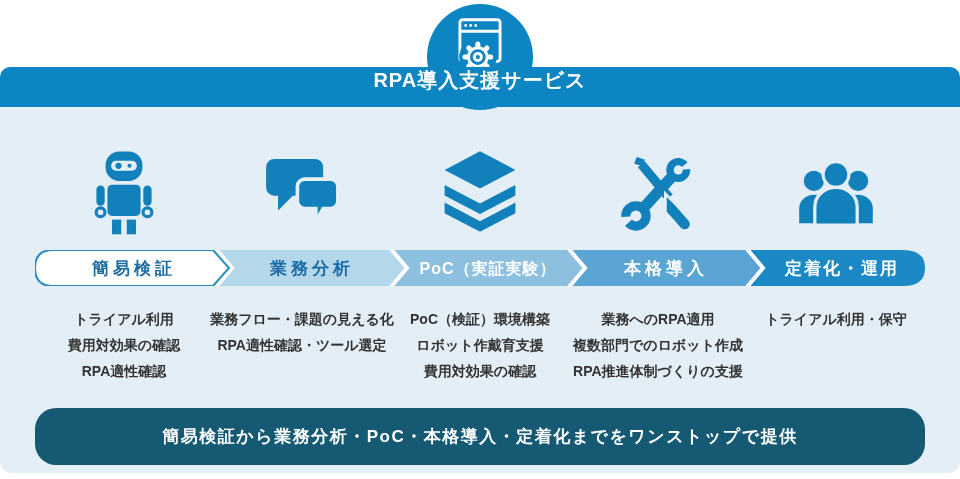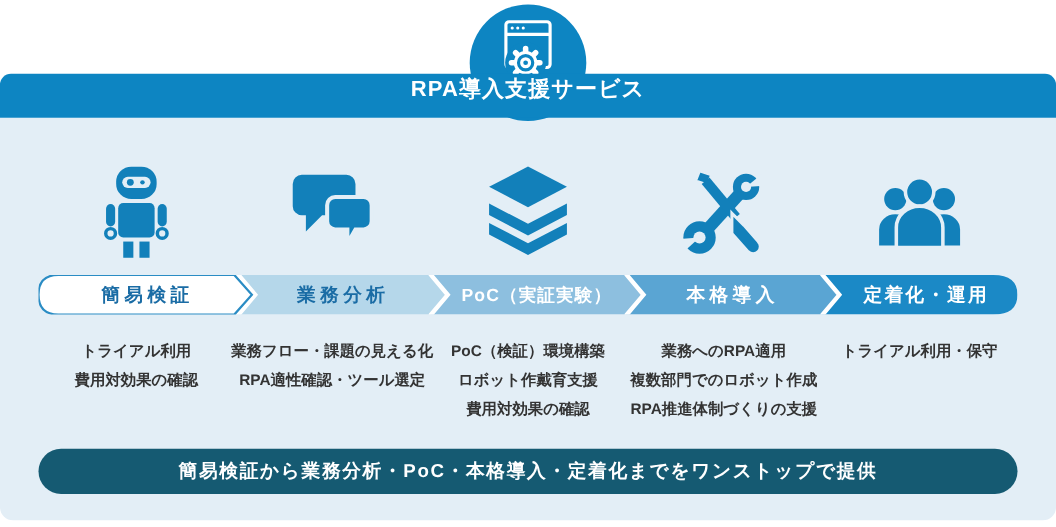--- a/index.html
+++ b/index.html
@@ -29,21 +29,21 @@
   
   .step-bar{position:absolute;left:35px;top:250px;width:890px;height:36px;z-index:3;}
   .step-bar text{font-family:"Liberation Sans",sans-serif;font-weight:bold;}
 
   
   .details{position:absolute;top:306px;width:200px;z-index:3;text-align:center;
            font-size:14px;font-weight:bold;color:#333333;line-height:26px;white-space:nowrap;}
   #det1{left:24px;} #det2{left:202px;} #det3{left:380px;} #det4{left:558px;} #det5{left:736px;}
 
   
-  .banner{position:absolute;left:35px;top:408px;width:890px;height:41px;background:#155a72;
+  .banner{position:absolute;left:35px;top:408px;width:890px;height:57px;background:#155a72;
           border-radius:21px;display:flex;align-items:center;justify-content:center;z-index:3;}
   .banner .txt{color:#ffffff;font-size:17px;font-weight:bold;letter-spacing:1.5px;}
 </style>
 </head>
 <body>
 
 <div id="page">
 
   <div class="panel"></div>
 
@@ -159,20 +159,21 @@
     <text x="99" y="24" font-size="17" letter-spacing="4" text-anchor="middle" fill="#1a6ca5">簡易検証</text>
     <text x="277" y="24" font-size="17" letter-spacing="4" text-anchor="middle" fill="#1a6ca5">業務分析</text>
     <text x="453" y="24" font-size="16" letter-spacing="1" text-anchor="middle" fill="#ffffff">PoC（実証実験）</text>
     <text x="631" y="24" font-size="17" letter-spacing="4" text-anchor="middle" fill="#ffffff">本格導入</text>
     <text x="807" y="24" font-size="17" letter-spacing="2" text-anchor="middle" fill="#ffffff">定着化・運用</text>
   </svg>
 
   <div class="details" id="det1">
     <div>トライアル利用</div>
     <div>費用対効果の確認</div>
+    <div>RPA適性確認</div>
   </div>
   <div class="details" id="det2">
     <div>業務フロー・課題の見える化</div>
     <div>RPA適性確認・ツール選定</div>
   </div>
   <div class="details" id="det3">
     <div>PoC（検証）環境構築</div>
     <div>ロボット作戴育支援</div>
     <div>費用対効果の確認</div>
   </div>

